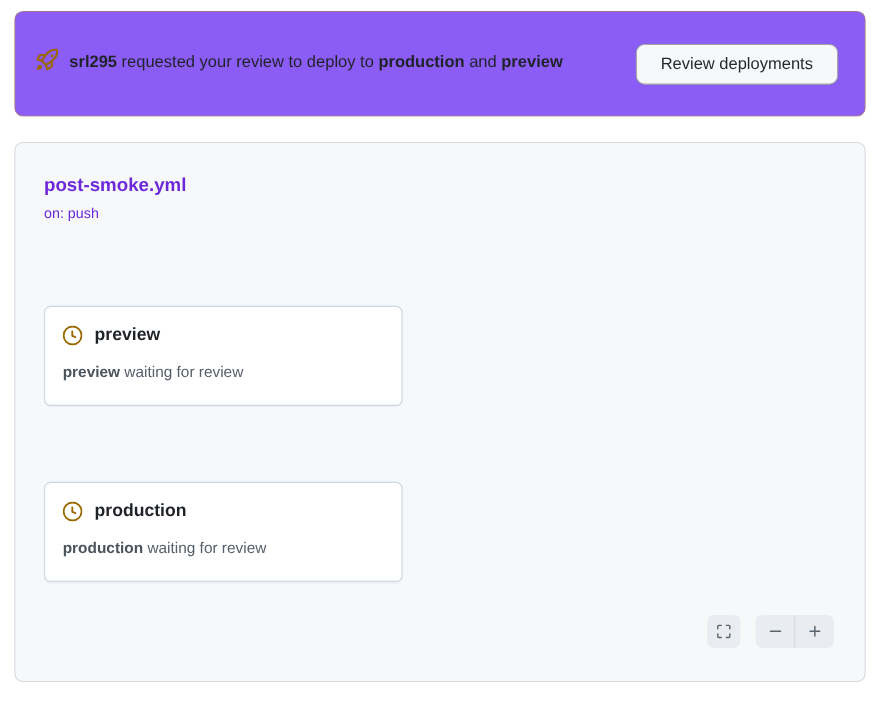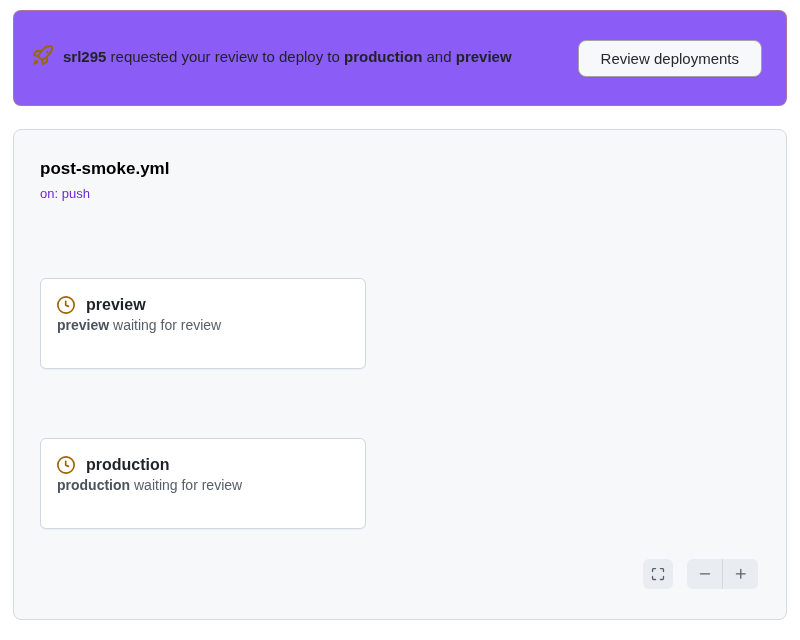--- a/index.html
+++ b/index.html
@@ -14,31 +14,31 @@
   .flash-text b{font-weight:700;}
   .flash-rocket{display:inline-block;vertical-align:-3px;margin-right:10px;}
   .flash-btn{height:37px;padding:0 22px;background:#f6f8fa;border:1px solid #a3a3a3;border-radius:8px;
     font-family:inherit;font-size:15px;font-weight:500;color:#24292f;cursor:pointer;
     box-shadow:0 1px 0 rgba(31,35,40,.04);white-space:nowrap;}
 
   
   .panel{position:relative;margin:23px 13px 0 13px;height:491px;background:#f6f8fa;
     border:1px solid #d4dae0;border-radius:8px;}
   .wf-head{position:absolute;left:26px;top:28px;}
-  .wf-title{font-size:17px;font-weight:700;color:#000000;line-height:22px;}
+  .wf-title{font-size:17px;font-weight:700;color:#6d28d9;line-height:22px;}
   .wf-trigger{margin-top:5px;font-size:13px;color:#6d28d9;line-height:18px;}
 
   .job-card{position:absolute;left:26px;width:326px;height:91px;background:#ffffff;
     border:1px solid #d0d7de;border-radius:6px;padding:15px 16px;cursor:pointer;
     box-shadow:0 1px 1px rgba(31,35,40,.04);}
   .job-card.first{top:148px;}
   .job-card.second{top:308px;}
   .job-title-row{display:flex;align-items:center;gap:11px;height:22px;}
   .job-name{font-size:16px;font-weight:700;color:#1f2328;}
-  .job-status{font-size:14px;color:#57606a;line-height:18px;}
+  .job-status{margin-top:13px;font-size:14px;color:#57606a;line-height:18px;}
   .job-status b{font-weight:700;color:#4b545e;}
 
   
   .controls{position:absolute;right:28px;bottom:30px;display:flex;gap:14px;align-items:center;}
   .ctl-btn{display:flex;align-items:center;justify-content:center;background:#e9ecf0;border:none;
     cursor:pointer;padding:0;}
   .fit-btn{width:30px;height:30px;border-radius:6px;}
   .zoom-group{display:flex;background:#e9ecf0;border-radius:6px;overflow:hidden;height:30px;}
   .zoom-btn{width:35px;height:30px;border-radius:0;background:transparent;}
   .zoom-divider{width:1px;background:#d3d9df;height:30px;}

